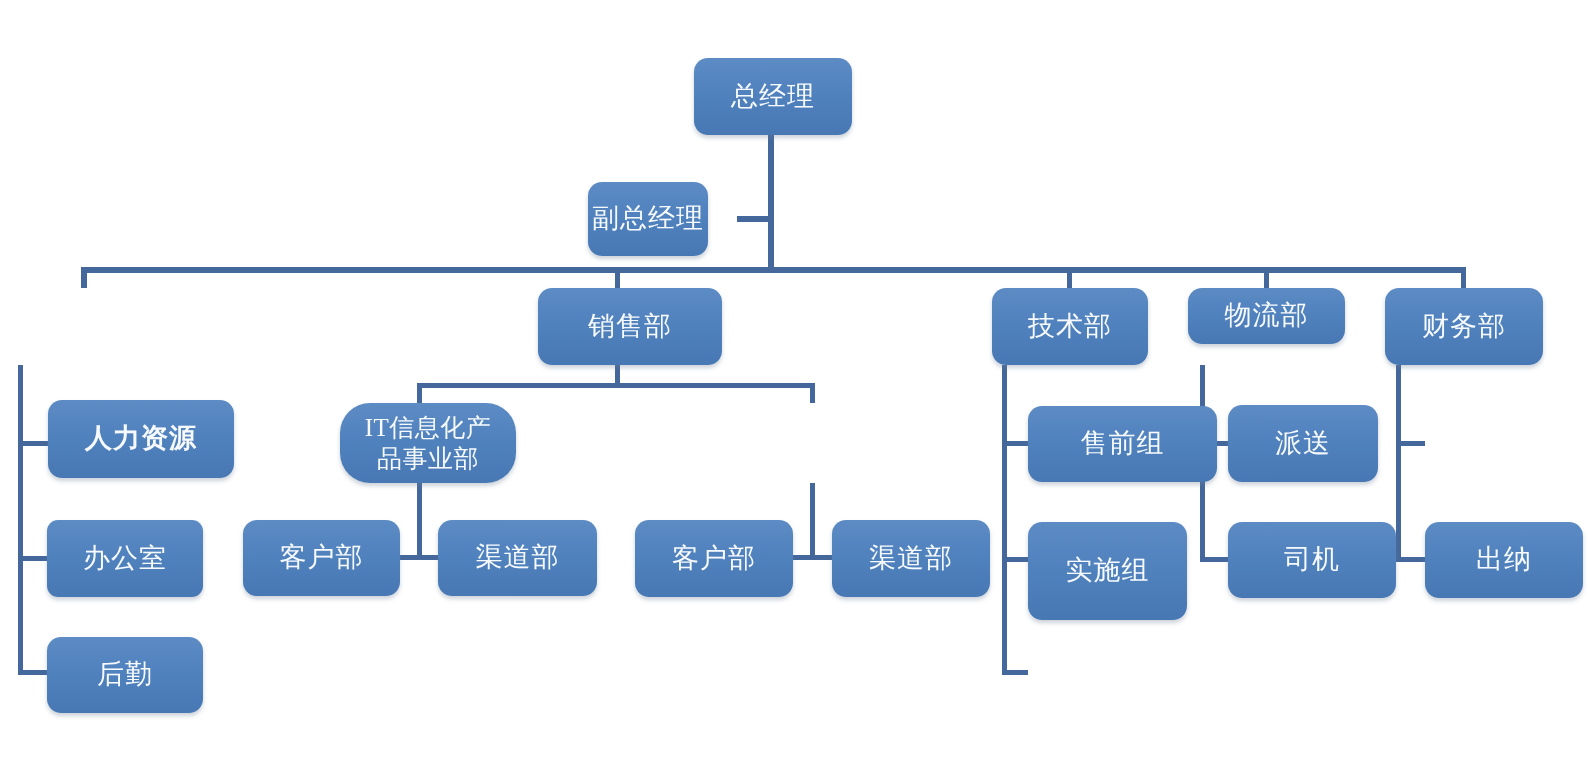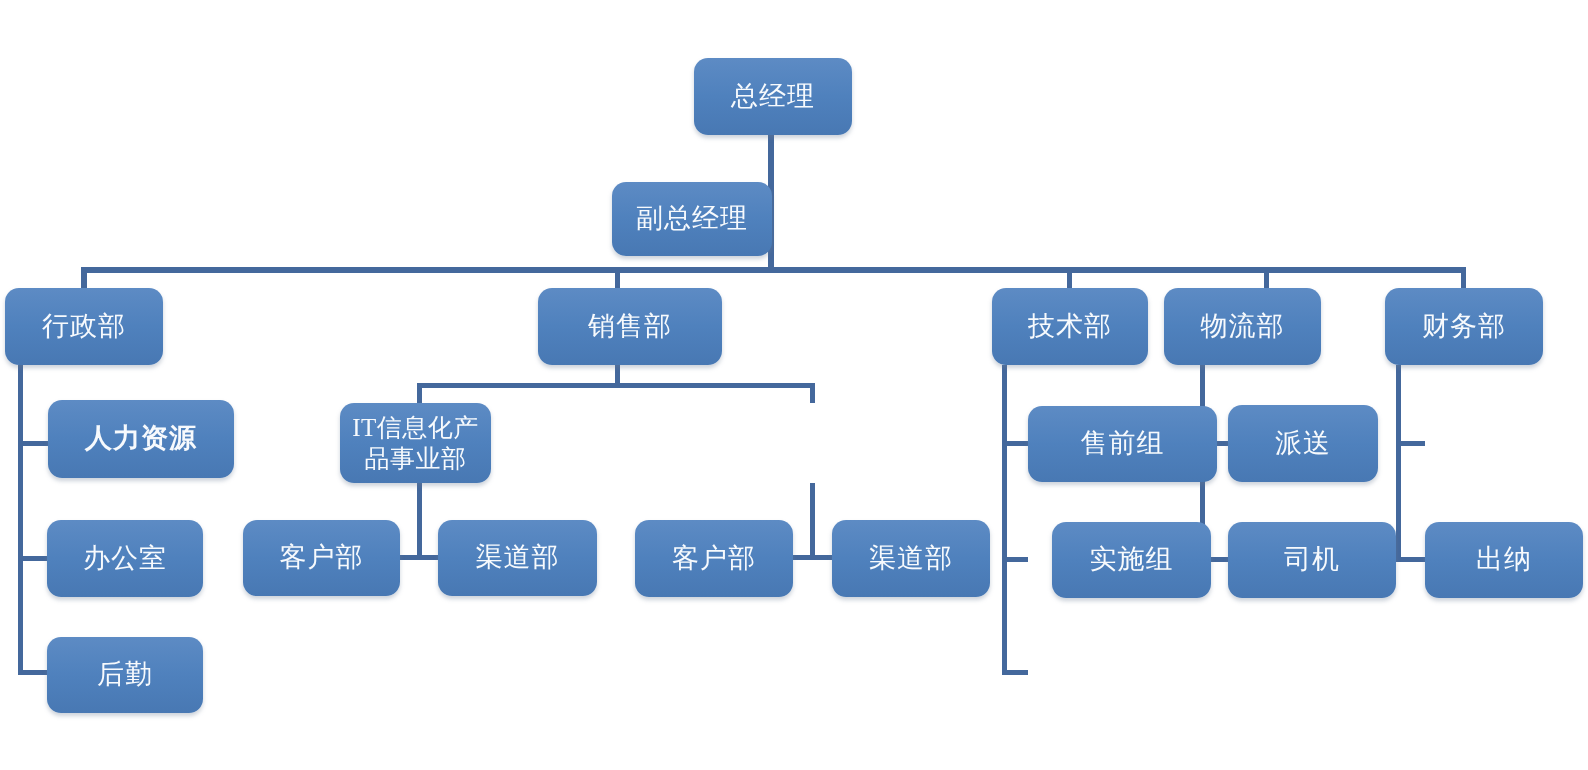--- a/index.html
+++ b/index.html
@@ -27,38 +27,38 @@
     white-space:pre-line;
     line-height:1.25;
   }
   .node.two-line{font-size:25px;letter-spacing:0.5px;}
   .line{
     position:absolute;
     background:#44689c;
   }
   
   #n-gm{left:694px;top:58px;width:158px;height:77px;}
-  #n-dgm{left:612px;top:182px;width:160px;height:74px;}
+  #n-dgm{left:588px;top:182px;width:120px;height:74px;}
   #n-admin{left:5px;top:288px;width:158px;height:77px;}
   #n-sales{left:538px;top:288px;width:184px;height:77px;}
   #n-tech{left:992px;top:288px;width:156px;height:77px;}
-  #n-logi{left:1164px;top:288px;width:157px;height:77px;}
+  #n-logi{left:1188px;top:288px;width:157px;height:56px;}
   #n-fin{left:1385px;top:288px;width:158px;height:77px;}
   #n-hr{left:48px;top:400px;width:186px;height:78px;font-weight:bold;}
-  #n-it{left:340px;top:403px;width:151px;height:80px;}
+  #n-it{left:340px;top:403px;width:176px;height:80px;border-radius:30px;}
   #n-auto{left:735px;top:403px;width:159px;height:80px;}
   #n-presales{left:1028px;top:406px;width:189px;height:76px;}
   #n-dispatch{left:1228px;top:405px;width:150px;height:77px;}
   #n-accounting{left:1425px;top:405px;width:158px;height:77px;}
-  #n-office{left:47px;top:520px;width:156px;height:77px;}
+  #n-office{left:47px;top:520px;width:156px;height:77px;border-radius:11px;}
   #n-cust1{left:243px;top:520px;width:157px;height:76px;}
   #n-chan1{left:438px;top:520px;width:159px;height:76px;}
   #n-cust2{left:635px;top:520px;width:158px;height:77px;}
   #n-chan2{left:832px;top:520px;width:158px;height:77px;}
-  #n-impl{left:1028px;top:522px;width:159px;height:76px;margin-left:24px;}
+  #n-impl{left:1028px;top:522px;width:159px;height:98px;}
   #n-driver{left:1228px;top:522px;width:168px;height:76px;}
   #n-cashier{left:1425px;top:522px;width:158px;height:76px;}
   #n-support{left:47px;top:637px;width:156px;height:76px;}
   #n-aftersales{left:1028px;top:637px;width:159px;height:76px;}
   
   #c-trunk{left:768px;top:135px;width:6px;height:138px;}
   #c-dgm-stub{left:737px;top:216px;width:31px;height:6px;}
   #c-main-rail{left:81px;top:267px;width:1385px;height:6px;}
   #c-rail-left-drop{left:81px;top:267px;width:6px;height:21px;}
   #c-rail-right-drop{left:1461px;top:267px;width:5px;height:21px;}
@@ -120,21 +120,20 @@
   <div class="line" id="c-logi-ladder"></div>
   <div class="line" id="c-logi-stub1"></div>
   <div class="line" id="c-logi-stub2"></div>
   <div class="line" id="c-fin-ladder"></div>
   <div class="line" id="c-fin-stub1"></div>
   <div class="line" id="c-fin-stub2"></div>
 
   <div class="node" id="n-gm">总经理</div>
   <div class="node" id="n-dgm">副总经理</div>
 
-  <div class="node" id="n-admin">行政部</div>
   <div class="node" id="n-sales">销售部</div>
   <div class="node" id="n-tech">技术部</div>
   <div class="node" id="n-logi">物流部</div>
   <div class="node" id="n-fin">财务部</div>
 
   <div class="node" id="n-hr">人力资源</div>
   <div class="node" id="n-office">办公室</div>
   <div class="node" id="n-support">后勤</div>
 
   <div class="node two-line" id="n-it">IT信息化产

